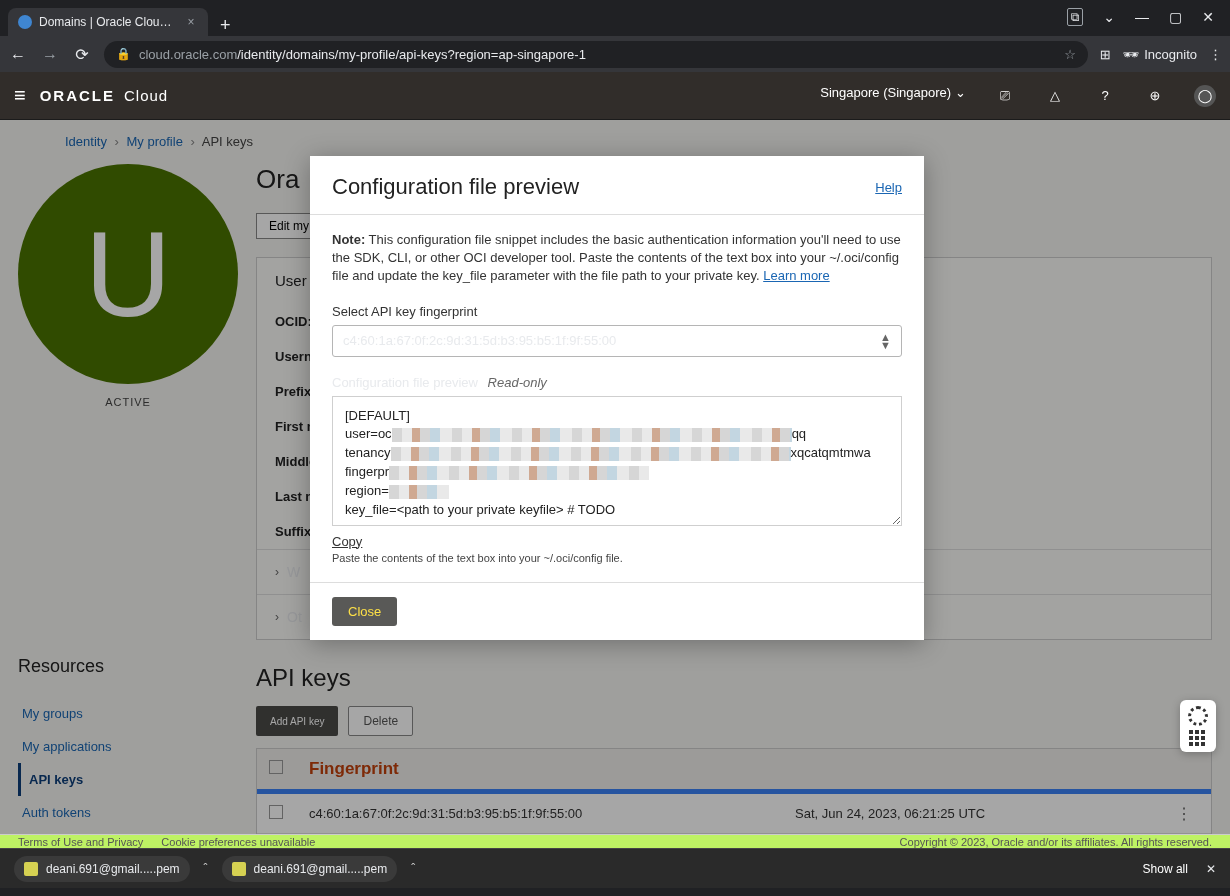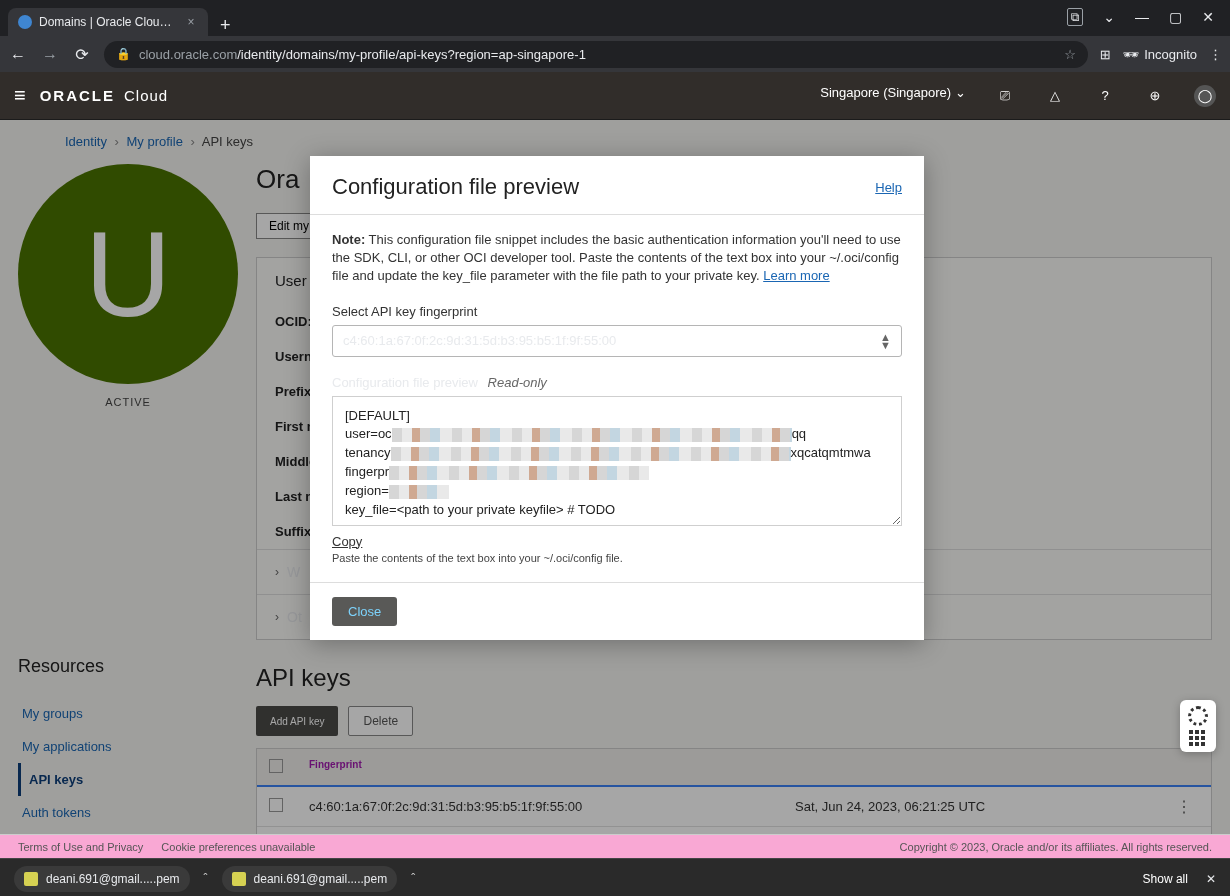--- a/index.html
+++ b/index.html
@@ -65,21 +65,21 @@
 .info-label { font-weight: 700; display: inline-block; min-width: 58px; }
 .acc-row { padding: 14px 18px; border-top: 1px solid #ddd; font-size: 14px; display: flex; align-items: center; gap: 8px; cursor: pointer; }
 .chev { color: #666; font-size: 12px; }
 
 .section-h { font-size: 24px; margin-top: 24px; color: #222; }
 .btn-row { margin-top: 14px; display: flex; gap: 10px; }
 .btn-primary { background: #4a4a48; color: #fff; border: none; padding: 7px 14px; font-size: 10px; cursor: pointer; border-radius: 2px; }
 .btn-secondary { background: #fff; border: 1px solid #888; padding: 7px 14px; font-size: 12px; cursor: pointer; border-radius: 2px; color: #555; }
 
 .table { margin-top: 12px; border: 1px solid #ccc; background: #fff; }
-.thead { display: flex; background: #f0efec; border-bottom: 2px solid #3b82f6; padding: 10px 12px; font-size: 10px; font-weight: 700; color: #a21caf; }
+.thead { display: flex; background: #f0efec; border-bottom: 5px solid #3b82f6; padding: 10px 12px; font-size: 17px; font-weight: 700; color: #c2410c; }
 .th-check { width: 40px; }
 .th-fp { flex: 1.3; }
 .th-created { flex: 1; }
 .th-menu { width: 30px; }
 .trow { display: flex; padding: 10px 12px; border-bottom: 1px solid #e0e0e0; font-size: 13px; color: #333; align-items: center; }
 .check { width: 14px; height: 14px; border: 1px solid #999; display: inline-block; }
 .row-menu { color: #666; cursor: pointer; font-size: 16px; text-align: center; }
 
 
 .modal { position: absolute; z-index: 10; background: #fff; top: 156px; left: 310px; width: 614px; box-shadow: 0 4px 24px rgba(0,0,0,0.3); }
@@ -95,24 +95,24 @@
 .select-val { flex: 1; }
 .spin { color: #666; font-size: 11px; line-height: 8px; }
 .preview-label { margin-top: 18px; font-size: 13px; }
 .preview-ro { color: #666; font-style: italic; margin-left: 6px; }
 .config-box { margin-top: 6px; border: 1px solid #cfcfcf; background: #fff; padding: 10px 12px; font-size: 13px; color: #222; line-height: 1.45; font-family: inherit; height: 130px; overflow: hidden; position: relative; resize: both; }
 .config-line { white-space: nowrap; }
 .mosaic { display: inline-block; height: 14px; vertical-align: middle; background: repeating-linear-gradient(90deg, #d6d6d6 0 10px, #e9e9e9 10px 20px, #cfa992 20px 28px, #d6d6d6 28px 38px, #c3d6e1 38px 48px, #e9e9e9 48px 60px); }
 .copy-link { margin-top: 8px; font-size: 13px; color: #333; text-decoration: underline; cursor: pointer; display: inline-block; }
 .copy-hint { font-size: 11px; color: #444; margin-top: 3px; }
 .modal-foot { border-top: 1px solid #ddd; padding: 14px 22px; }
-.close-btn { background: #595957; color: #7dd3fc; border: none; padding: 7px 16px; font-size: 13px; cursor: pointer; border-radius: 3px; }
-
-
-.footer { height: 24px; background: #f9a8d4; border-top: 1px solid #ccc; display: flex; align-items: center; padding: 0 18px; font-size: 11px; color: #555; }
+.close-btn { background: #595957; color: #fde047; border: none; padding: 7px 16px; font-size: 13px; cursor: pointer; border-radius: 3px; }
+
+
+.footer { height: 14px; background: #bef264; border-top: 1px solid #ccc; display: flex; align-items: center; padding: 0 18px; font-size: 11px; color: #555; }
 .footer a { color: #555; text-decoration: none; margin-right: 18px; }
 .footer .copy-r { margin-left: auto; }
 
 
 .dl-bar { height: 40px; background: #2a2a2a; display: flex; align-items: center; padding: 0 14px; gap: 14px; color: #e8eaed; font-size: 12px; border-top: 1px solid #444; }
 .dl-item { background: #3a3a3a; border-radius: 16px; padding: 6px 10px; display: flex; align-items: center; gap: 8px; cursor: pointer; }
 .dl-icon { width: 14px; height: 14px; background: #d6d152; display: inline-block; border-radius: 2px; }
 .dl-caret { color: #ccc; }
 .dl-right { margin-left: auto; display: flex; align-items: center; gap: 18px; }
 .show-all { color: #ffffff; cursor: pointer; }

